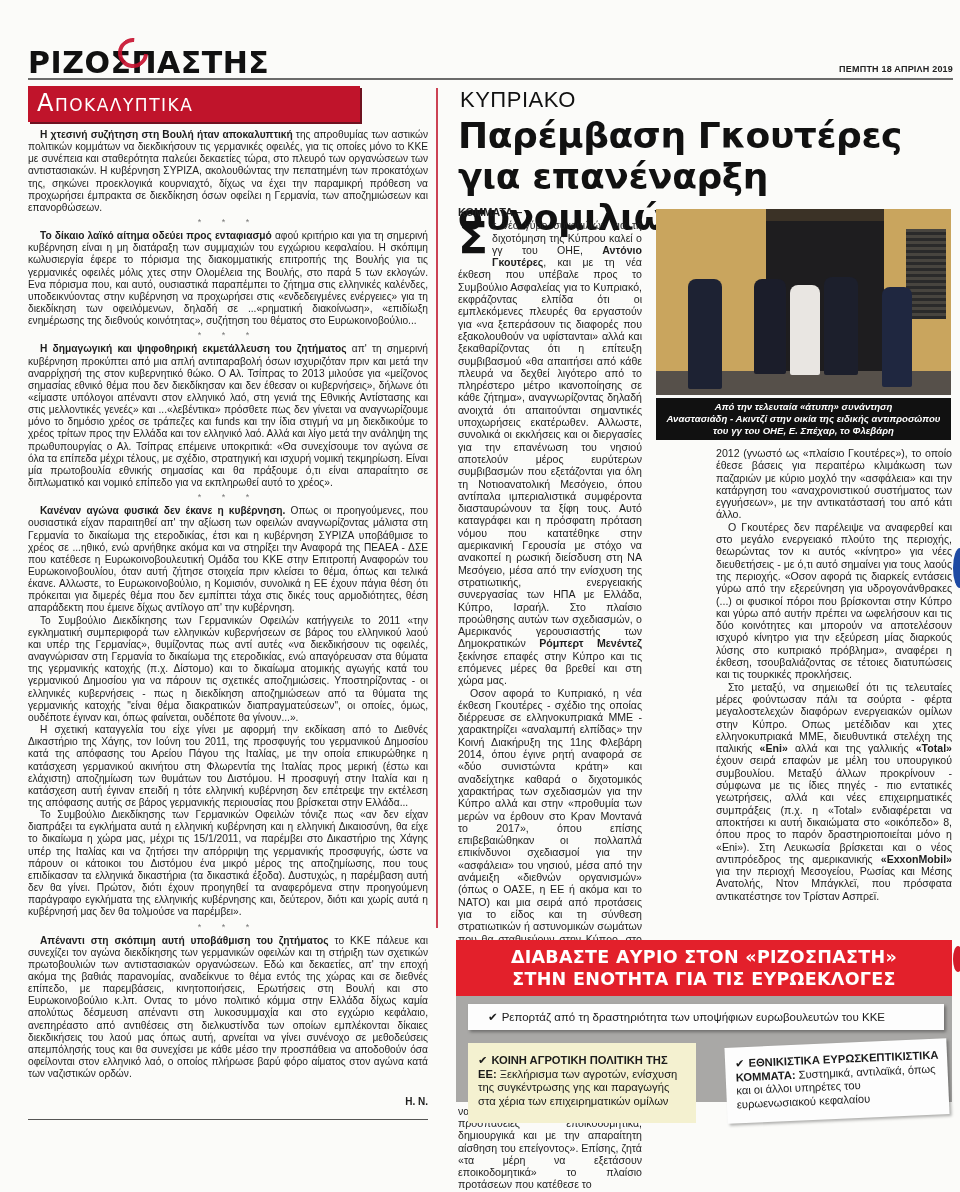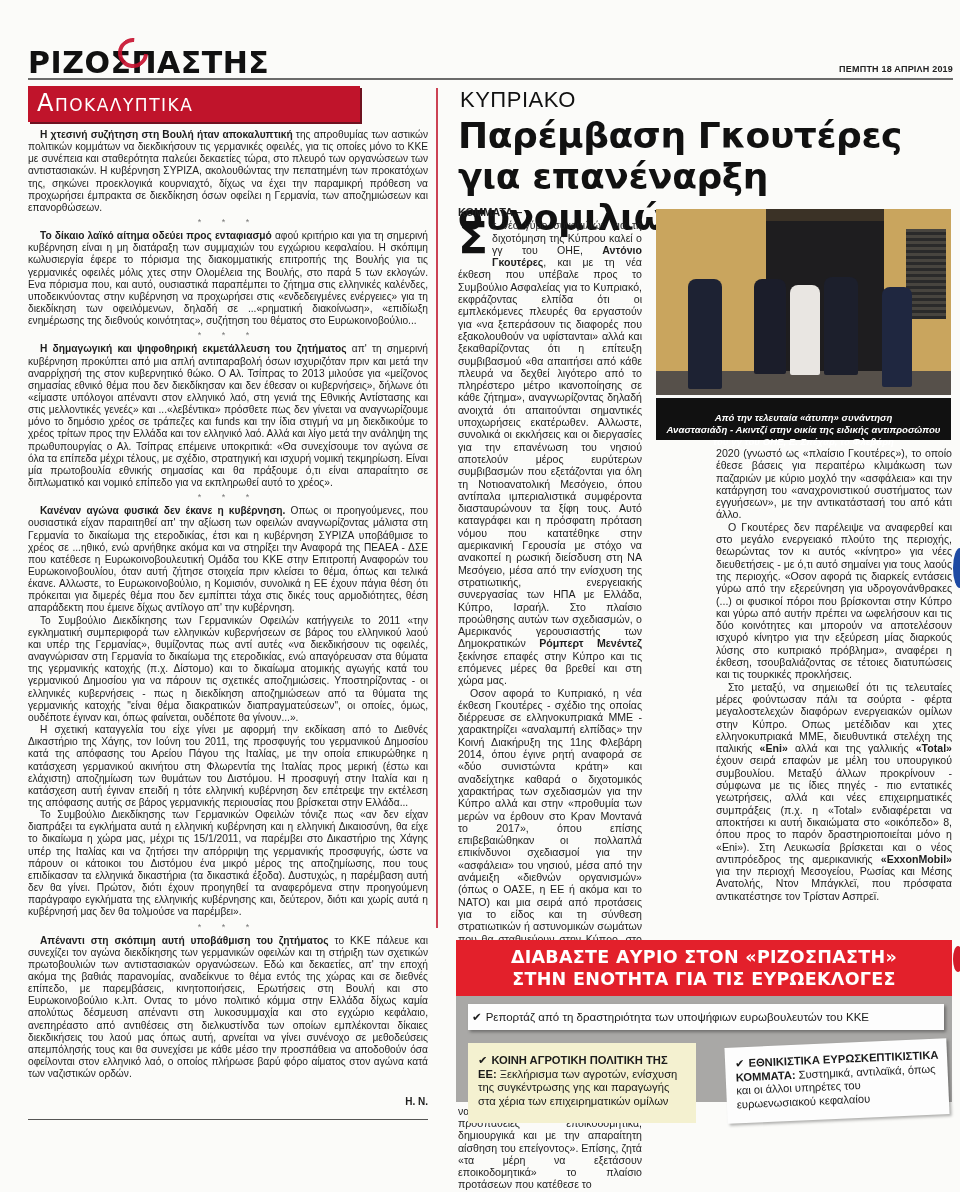--- a/index.html
+++ b/index.html
@@ -40,29 +40,29 @@
   .dateline { font-weight: bold; font-size: 11px; margin-bottom: 1px; }
   .dropcap { float: left; font-family: "DejaVu Sans", sans-serif; font-weight: bold; font-size: 44px; line-height: 38px; margin: 1px 4px 0 0; color: #111; }
   .col2 .first { text-indent: 0; }
 
   .photo { position: absolute; left: 656px; top: 209px; width: 295px; height: 186px; background: #3b3226; overflow: hidden; }
   .photo .wall { position: absolute; top: 0; height: 186px; background: #c9a55e; }
   .photo .door { position: absolute; left: 110px; top: 12px; width: 118px; height: 150px; background: #1e1d1f; }
   .photo .step { position: absolute; left: 0; top: 162px; width: 295px; height: 24px; background: #56504a; }
   .photo .person { position: absolute; border-radius: 8px 8px 2px 2px; }
   .photo .window { position: absolute; left: 250px; top: 20px; width: 40px; height: 90px; background: repeating-linear-gradient(0deg,#2a2a2a 0 3px,#48453f 3px 6px); }
-  .caption { position: absolute; left: 656px; top: 398px; width: 295px; height: 42px; background: #111; color: #fff; font-style: italic; font-weight: bold; font-size: 9.6px; line-height: 12px; text-align: center; padding-top: 14px; }
+  .caption { position: absolute; left: 656px; top: 398px; width: 295px; height: 42px; background: #111; color: #fff; font-style: italic; font-weight: bold; font-size: 9.6px; line-height: 12px; text-align: center; padding-top: 3px; }
 
   .col3 { position: absolute; left: 716px; top: 447px; width: 236px; }
   .subhead { font-family: "DejaVu Sans", sans-serif; font-weight: bold; font-size: 15.5px; line-height: 17px; margin: 13px 0 8px 0; color: #111; }
 
   
   .promo { position: absolute; left: 456px; top: 940px; width: 496px; height: 162px; background: #a9a8a6; }
   .promo-head { position: absolute; left: 0; top: 0; width: 496px; height: 56px; background: #e3202b; color: #fff; text-align: center; font-family: "DejaVu Sans", sans-serif; font-weight: bold; font-size: 17.5px; line-height: 22px; padding-top: 6px; letter-spacing: 0.3px; }
-  .promo-item1 { position: absolute; left: 12px; top: 64px; width: 476px; height: 26px; background: #fdfdfd; font-size: 11.5px; line-height: 26px; padding-left: 4px; box-shadow: 2px 2px 3px rgba(0,0,0,0.35); }
+  .promo-item1 { position: absolute; left: 12px; top: 64px; width: 476px; height: 26px; background: #fdfdfd; font-size: 11.5px; line-height: 26px; padding-left: 20px; box-shadow: 2px 2px 3px rgba(0,0,0,0.35); }
   .promo-item2 { position: absolute; left: 12px; top: 103px; width: 228px; height: 80px; background: #f4f1d0; font-size: 11.2px; line-height: 13.5px; padding: 11px 16px 0 10px; }
   .promo-item3 { position: absolute; left: 270px; top: 103px; width: 222px; height: 76px; background: #fdfdfd; font-size: 11.2px; line-height: 13.5px; padding: 10px 6px 0 10px; transform: rotate(-2.5deg); box-shadow: 2px 2px 3px rgba(0,0,0,0.3); }
   .check { font-weight: bold; margin-right: 4px; }
   .promo b { font-weight: bold; }
 
   .edge-blob { position: absolute; left: 953px; top: 548px; width: 14px; height: 40px; border-radius: 50%; background: #1e4aa3; }
   .edge-blob2 { position: absolute; left: 953px; top: 946px; width: 10px; height: 26px; border-radius: 50%; background: #d41c2a; }
 </style>
 </head>
 <body>
@@ -125,21 +125,21 @@
   <div class="person" style="left:168px;top:68px;width:34px;height:98px;background:#1c1f2c;"></div>
   <div class="person" style="left:226px;top:78px;width:30px;height:100px;background:#1f2740;"></div>
 </figure>
 <figcaption class="caption">
   <span>Από την τελευταία «άτυπη» συνάντηση</span><br>
   <span>Αναστασιάδη - Ακιντζί στην οικία της ειδικής αντιπροσώπου</span><br>
   <span>του γγ του ΟΗΕ, Ε. Σπέχαρ, το Φλεβάρη</span>
 </figcaption>
 
 <div class="col3 r-body">
-  <p style="text-indent:0">2020 (γνωστό ως «πλαίσιο Γκουτέρες»), το οποίο έθεσε βάσεις για περαιτέρω κλιμάκωση των παζαριών με κύριο μοχλό την «ασφάλεια» και την κατάργηση του «αναχρονιστικού συστήματος των εγγυήσεων», με την αντικατάστασή του από κάτι άλλο.</p>
+  <p style="text-indent:0">2012 (γνωστό ως «πλαίσιο Γκουτέρες»), το οποίο έθεσε βάσεις για περαιτέρω κλιμάκωση των παζαριών με κύριο μοχλό την «ασφάλεια» και την κατάργηση του «αναχρονιστικού συστήματος των εγγυήσεων», με την αντικατάστασή του από κάτι άλλο.</p>
   <p>Ο Γκουτέρες δεν παρέλειψε να αναφερθεί και στο μεγάλο ενεργειακό πλούτο της περιοχής, θεωρώντας τον κι αυτός «κίνητρο» για νέες διευθετήσεις - με ό,τι αυτό σημαίνει για τους λαούς της περιοχής. «Οσον αφορά τις διαρκείς εντάσεις γύρω από την εξερεύνηση για υδρογονάνθρακες (...) οι φυσικοί πόροι που βρίσκονται στην Κύπρο και γύρω από αυτήν πρέπει να ωφελήσουν και τις δύο κοινότητες και μπορούν να αποτελέσουν ισχυρό κίνητρο για την εξεύρεση μίας διαρκούς λύσης στο κυπριακό πρόβλημα», αναφέρει η έκθεση, τσουβαλιάζοντας σε τέτοιες διατυπώσεις και τις τουρκικές προκλήσεις.</p>
   <p><span>Στο μεταξύ, να σημειωθεί ότι τις τελευταίες μέρες φούντωσαν πάλι τα σούρτα - φέρτα μεγαλοστελεχών διαφόρων ενεργειακών ομίλων στην Κύπρο. Οπως μετέδιδαν και χτες ελληνοκυπριακά ΜΜΕ, διευθυντικά στελέχη της ιταλικής </span><b>«Eni»</b><span> αλλά και της γαλλικής </span><b>«Total»</b><span> έχουν σειρά επαφών με μέλη του υπουργικού συμβουλίου. Μεταξύ άλλων προκρίνουν - σύμφωνα με τις ίδιες πηγές - πιο εντατικές γεωτρήσεις, αλλά και νέες επιχειρηματικές συμπράξεις (π.χ. η «Total» ενδιαφέρεται να αποκτήσει κι αυτή δικαιώματα στο «οικόπεδο» 8, όπου προς το παρόν δραστηριοποιείται μόνο η «Eni»). Στη Λευκωσία βρίσκεται και ο νέος αντιπρόεδρος της αμερικανικής </span><b>«ExxonMobil»</b><span> για την περιοχή Μεσογείου, Ρωσίας και Μέσης Ανατολής, Ντον Μπάγκλεϊ, που πρόσφατα αντικατέστησε τον Τρίσταν Ασπρεϊ.</span></p>
 </div>
 
 <aside class="promo">
   <div class="promo-head">
     <span>ΔΙΑΒΑΣΤΕ ΑΥΡΙΟ ΣΤΟΝ «ΡΙΖΟΣΠΑΣΤΗ»</span><br>
     <span>ΣΤΗΝ ΕΝΟΤΗΤΑ ΓΙΑ ΤΙΣ ΕΥΡΩΕΚΛΟΓΕΣ</span>
   </div>
   <div class="promo-item1">

